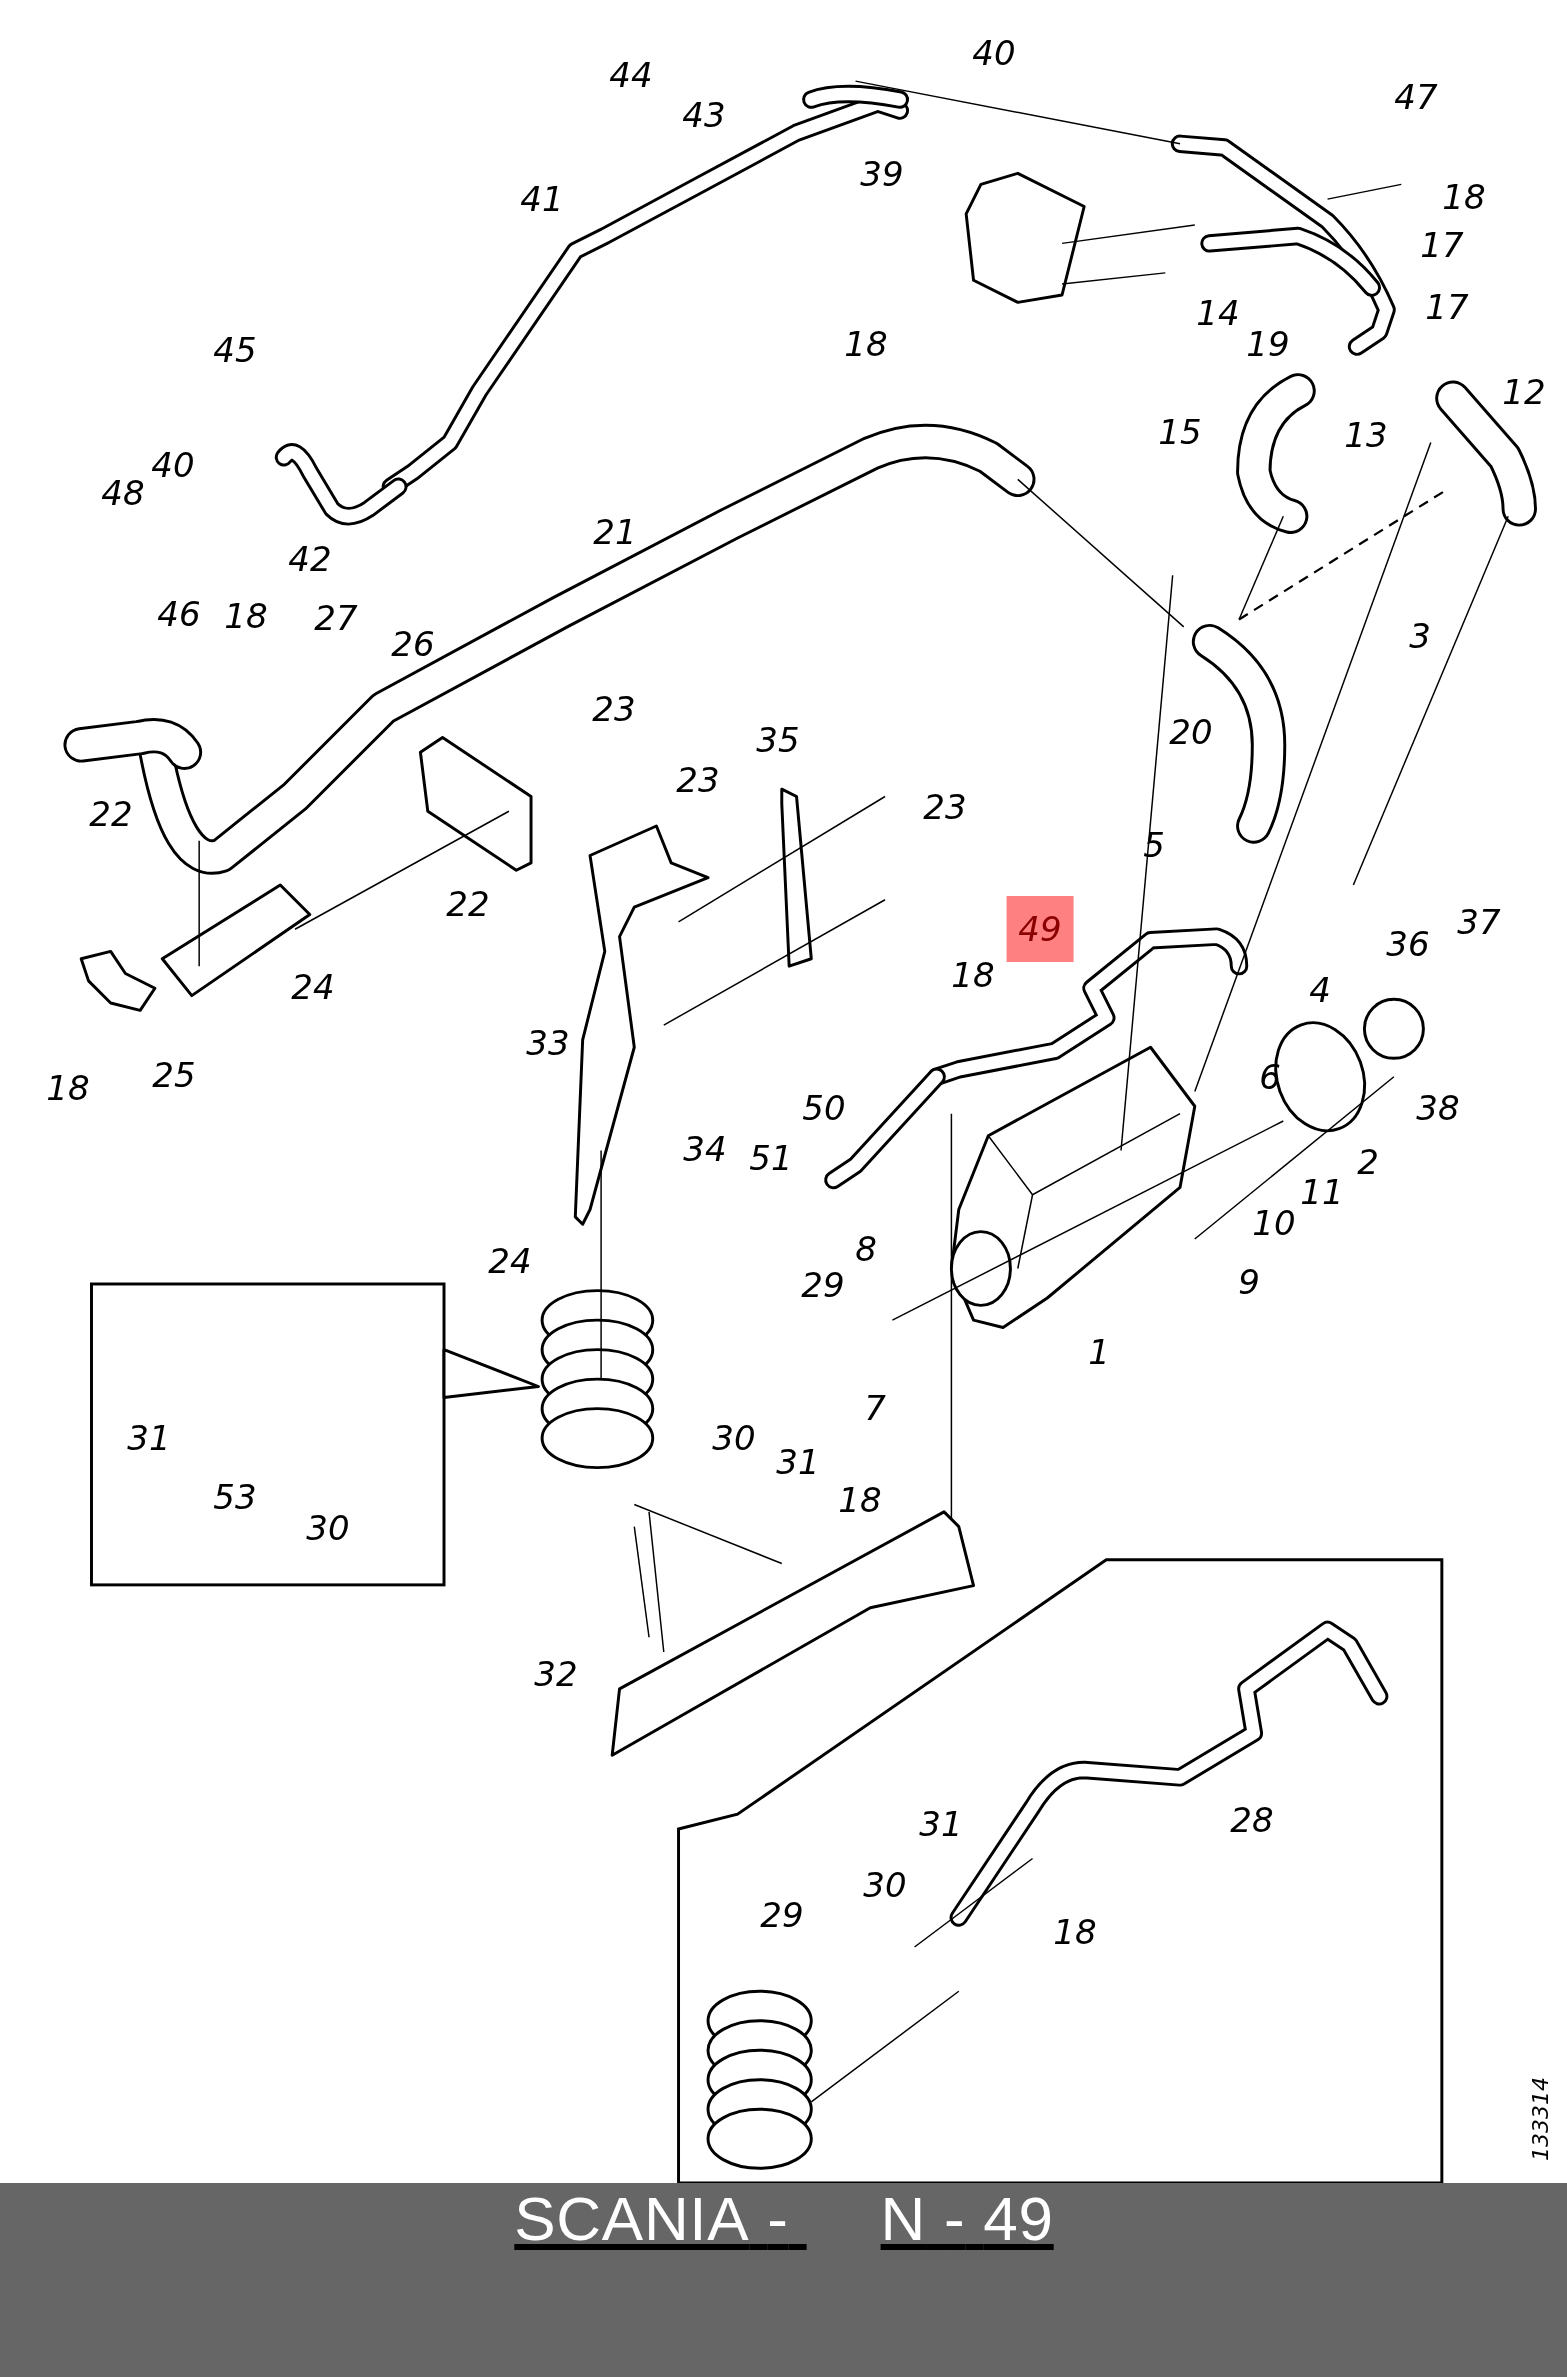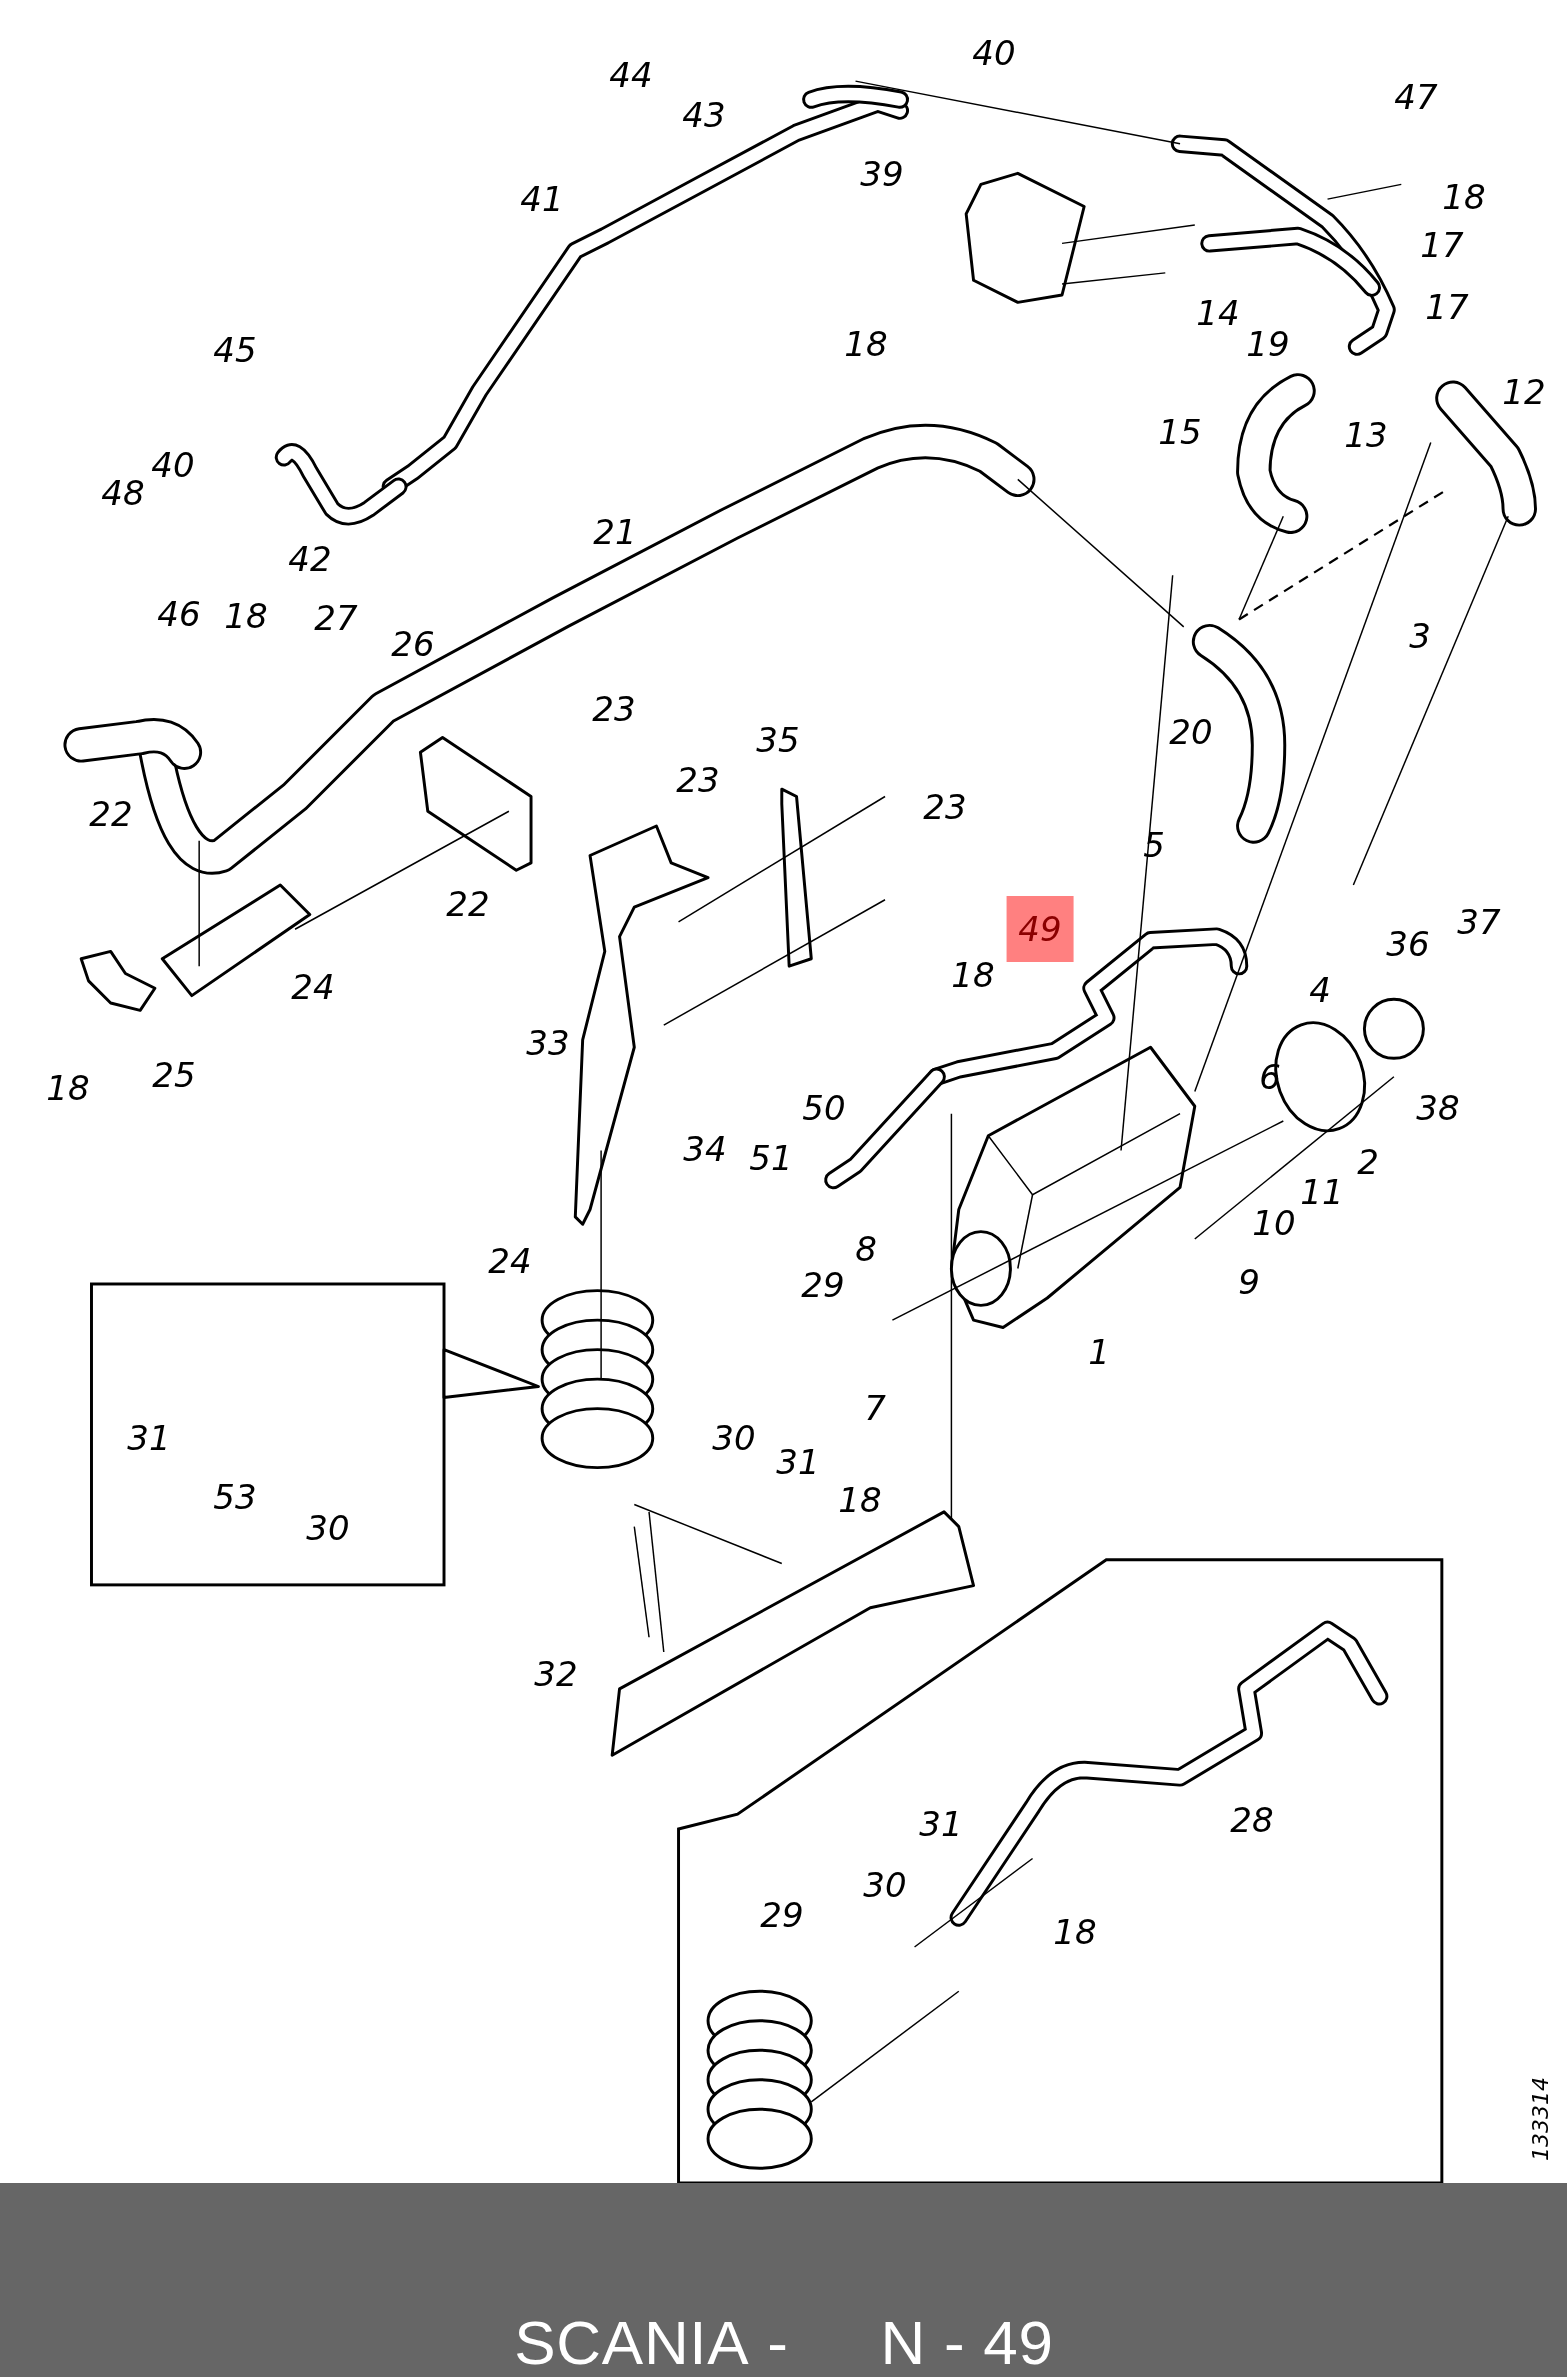--- a/index.html
+++ b/index.html
@@ -1,21 +1,21 @@
 <!DOCTYPE html>
 <html style="font-size:11.8px"><head>
 <meta charset="utf-8">
 <style>
   html, body { margin: 0; padding: 0; background: #ffffff; }
   body { width: 1568px; height: 2377px; position: relative; overflow: hidden; font-family: "DejaVu Sans", sans-serif; }
   #diagram { position: absolute; left: 0; top: 0; width: 1568px; height: 2183px; font-style: italic; }
   .callout { position: absolute; font-family: "DejaVu Sans", sans-serif; font-size: 34px; color: #000; line-height: 1; transform: translate(-50%, -50%); white-space: nowrap; }
   .callout.hl { background: #ff8080; color: #8b0000; padding: 16px 11.8px; }
   .ref { position: absolute; left: 1528px; top: 2161px; transform: rotate(-90deg); transform-origin: left top; font-size: 22px; color: #000; font-family: "DejaVu Sans", sans-serif; }
-  #footer { position: absolute; left: 0; top: 2183px; width: 1568px; height: 195px; background: #666666; display: flex; align-items: flex-end; justify-content: center; }
+  #footer { position: absolute; left: 0; top: 2183px; width: 1568px; height: 195px; background: #666666; display: flex; align-items: flex-start; justify-content: center; text-decoration: underline; }
   #footer span { color: #ffffff; font-family: "Liberation Sans", sans-serif; font-size: 62px; letter-spacing: 0.7px; }
   #footer .gap { display: inline-block; width: 74px; }
   svg .pipe-in { fill: none; stroke: #fff; stroke-width: 17; stroke-linecap: round; stroke-linejoin: round; }
   svg .pipe-out { fill: none; stroke: #000; stroke-width: 25; stroke-linecap: round; stroke-linejoin: round; }
   svg .hose-out { fill: none; stroke: #000; stroke-width: 48; stroke-linecap: round; stroke-linejoin: round; }
   svg .hose-in { fill: none; stroke: #fff; stroke-width: 40; stroke-linecap: round; stroke-linejoin: round; }
   svg .thin { fill: none; stroke: #000; stroke-width: 2; }
   svg .dash { fill: none; stroke: #000; stroke-width: 3; stroke-dasharray: 14 10; }
   svg .part { fill: #fff; stroke: #000; stroke-width: 4; stroke-linejoin: round; }
   svg .box { fill: #fff; stroke: #000; stroke-width: 4; }

